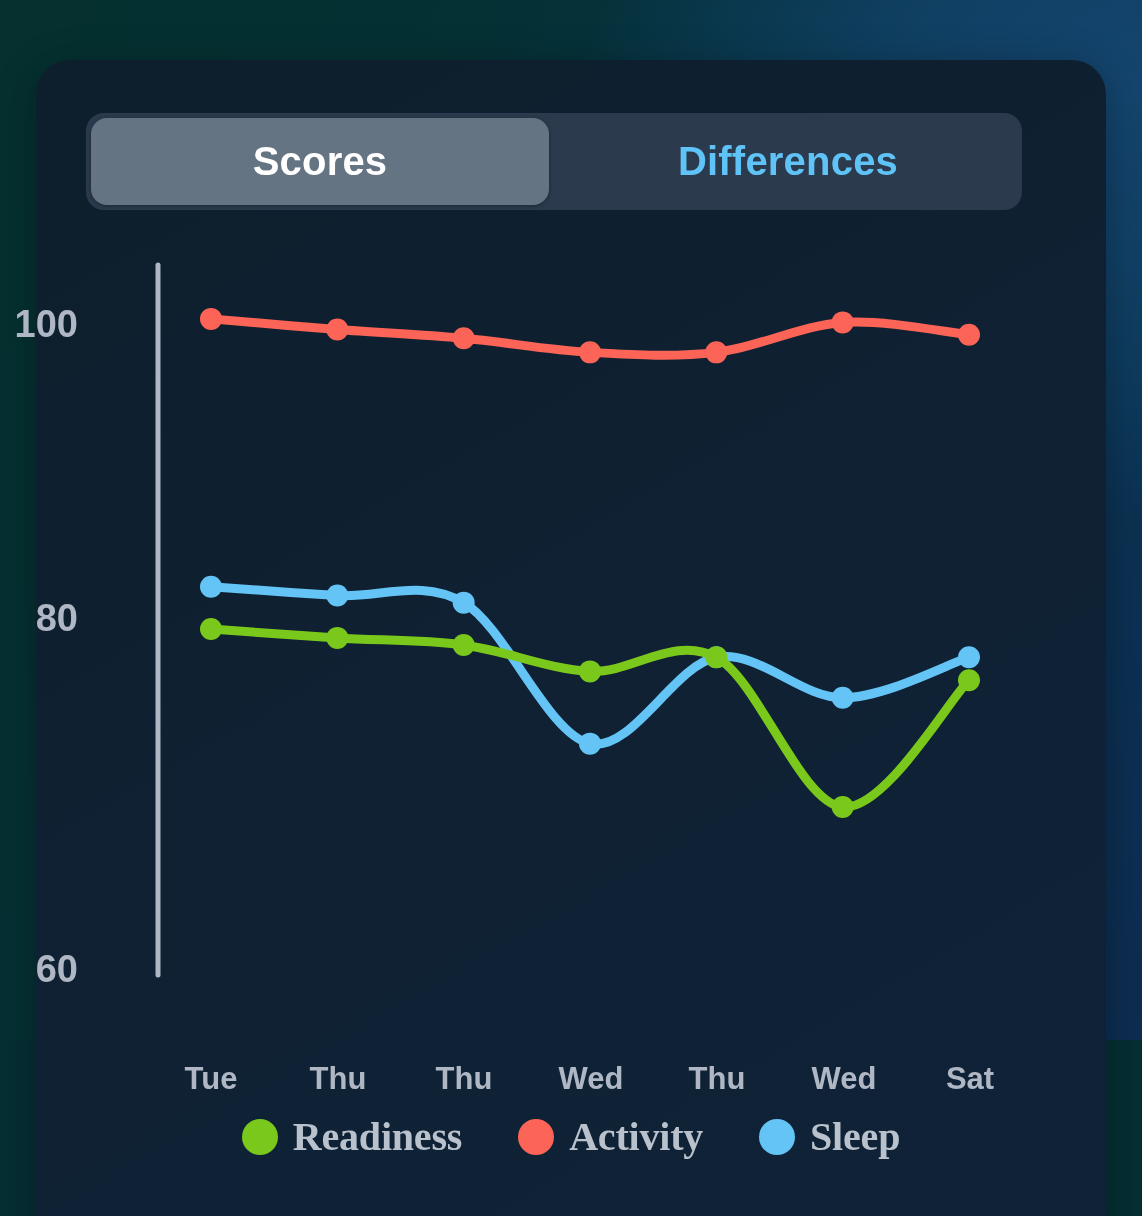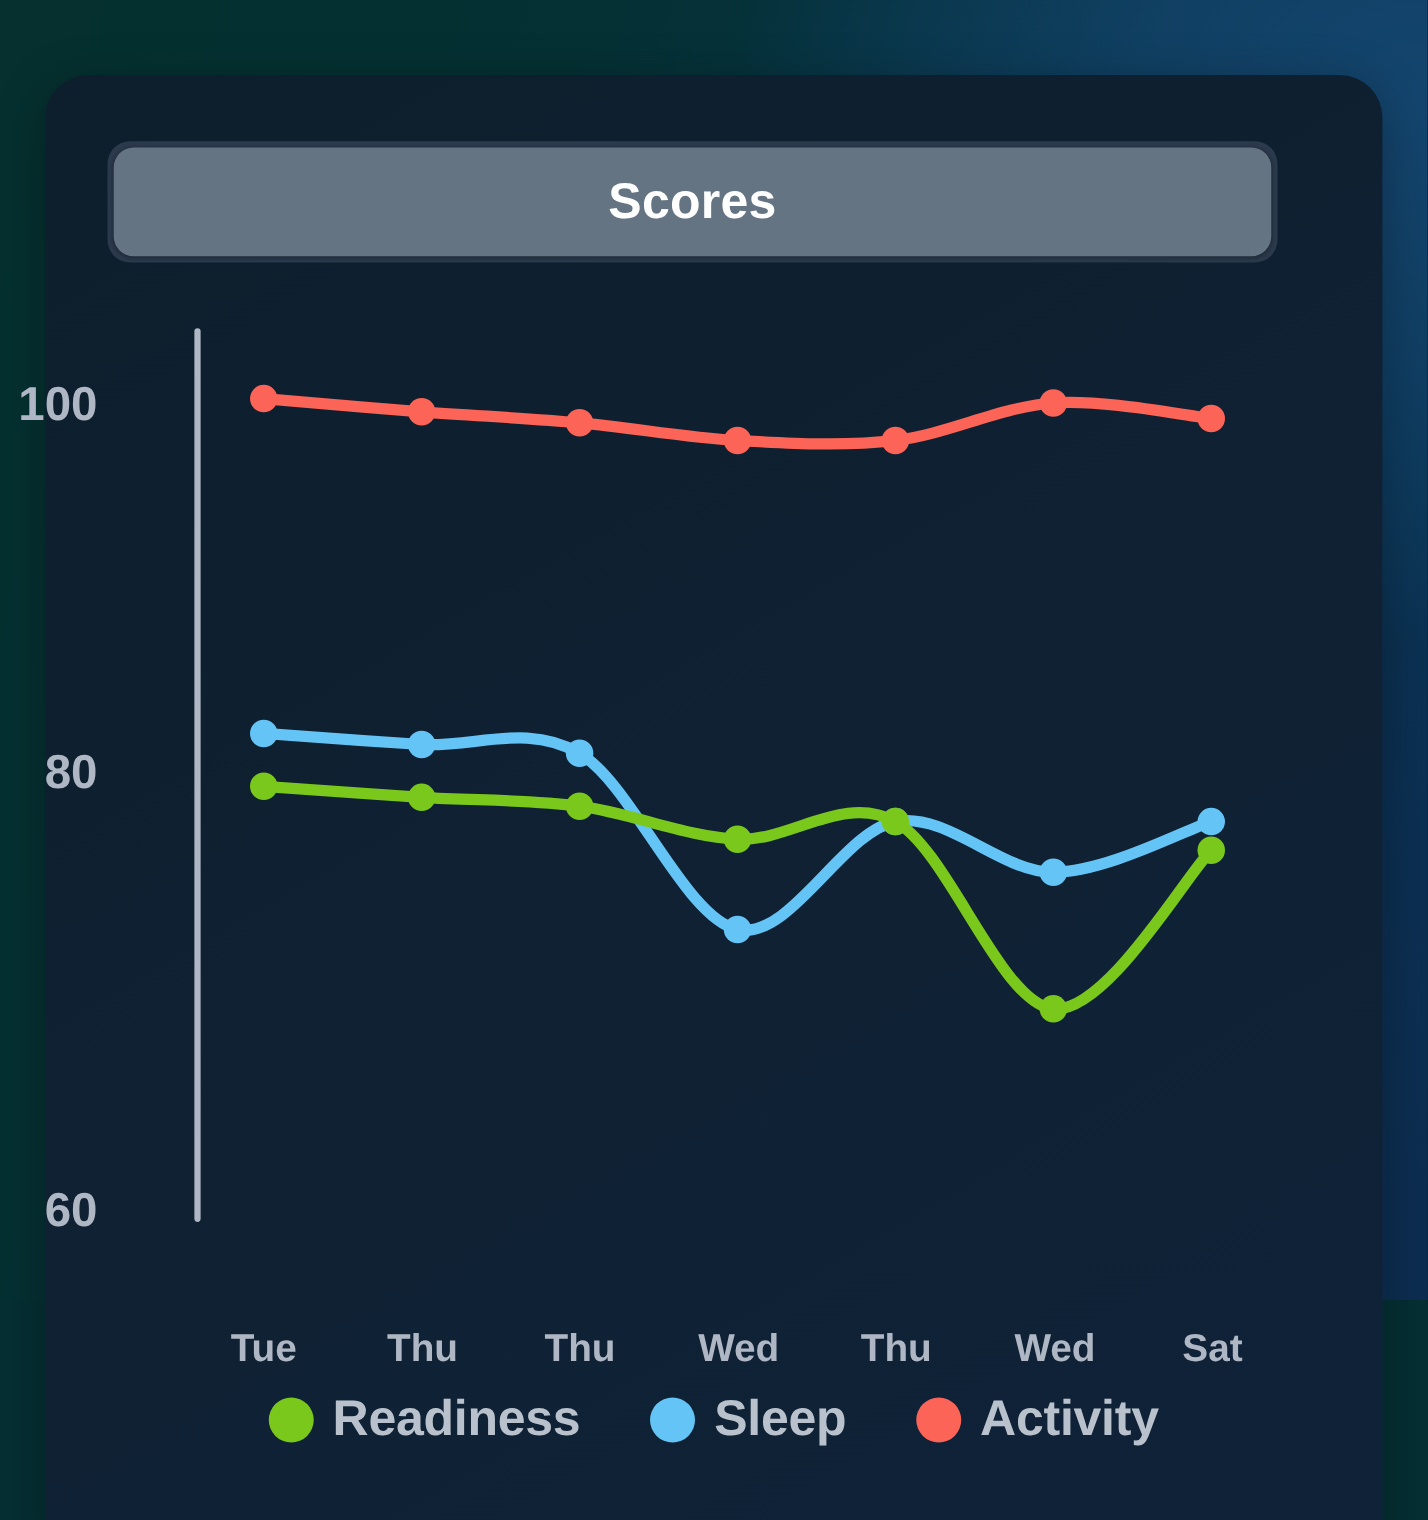--- a/index.html
+++ b/index.html
@@ -111,20 +111,21 @@
   
   .legend {
     position: absolute;
     left: 0;
     top: 1053px;
     width: 1070px;
     display: flex;
     justify-content: center;
     align-items: center;
     gap: 56px;
+    font-family: Liberation Serif, serif;
   }
   .legend-item {
     display: flex;
     align-items: center;
     gap: 15px;
   }
   .legend-dot {
     width: 36px;
     height: 36px;
     border-radius: 50%;
@@ -139,20 +140,21 @@
 </style>
 </head>
 <body>
 
 <div id="root">
 
   <div class="card">
 
     <div class="segmented">
       <div class="seg-btn active">Scores</div>
+      <div class="seg-btn inactive">Differences</div>
     </div>
 
     <div class="chart-wrap">
 
       <div class="ylabel" style="top: 243px;">100</div>
       <div class="ylabel" style="top: 537px;">80</div>
       <div class="ylabel" style="top: 888px;">60</div>
 
       <svg class="chart-svg" width="1070" height="1010" viewBox="0 0 1070 1010">
         <line id="y-axis-line" x1="122" y1="205" x2="122" y2="915" stroke="#aeb7c3" stroke-width="5" stroke-linecap="round"></line>
@@ -191,24 +193,24 @@
       <div class="xlabel" style="left: 611px;">Thu</div>
       <div class="xlabel" style="left: 738px;">Wed</div>
       <div class="xlabel" style="left: 864px;">Sat</div>
 
       <div class="legend">
         <div class="legend-item">
           <span class="legend-dot" style="background: rgb(122, 200, 28);"></span>
           <span class="legend-text">Readiness</span>
         </div>
         <div class="legend-item">
+          <span class="legend-dot" style="background: rgb(251, 100, 86);"></span>
+          <span class="legend-text">Activity</span>
+        </div>
+        <div class="legend-item">
           <span class="legend-dot" style="background: rgb(100, 196, 246);"></span>
           <span class="legend-text">Sleep</span>
         </div>
-        <div class="legend-item">
-          <span class="legend-dot" style="background: rgb(251, 100, 86);"></span>
-          <span class="legend-text">Activity</span>
-        </div>
       </div>
 
     </div>
   </div>
 </div>
 
 </body></html>

